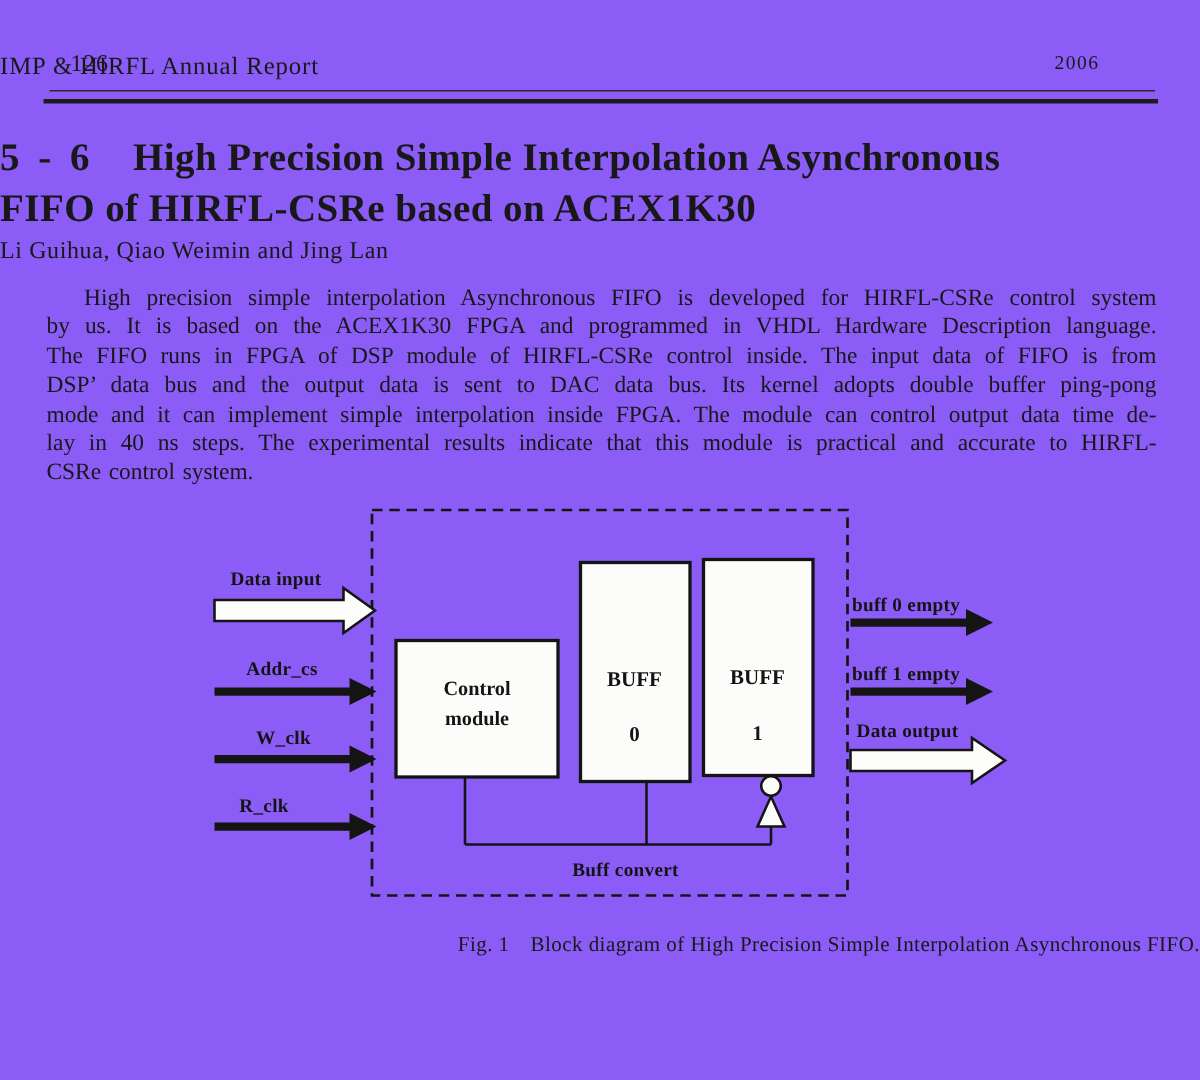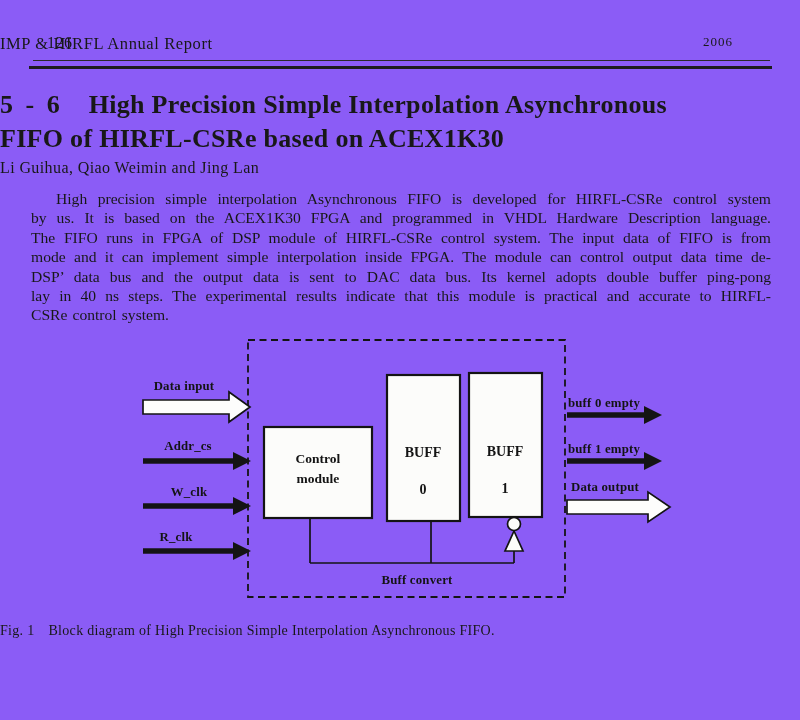--- a/index.html
+++ b/index.html
@@ -39,21 +39,21 @@
   .fig-svg text { font-family: "Liberation Serif", serif; fill: #141414; }
   .blk-label  { font-size: 13.5px; font-weight: bold; }
   .buff-label { font-size: 14px;   font-weight: bold; }
   .sig-label  { font-size: 12.8px; font-weight: bold; letter-spacing: .2px; }
   .ln   { stroke: #141414; stroke-width: 1.7; fill: none; }
   .box  { fill: #fcfcfa; stroke: #141414; stroke-width: 2.2; }
   .thick{ stroke: #141414; stroke-width: 5.5; }
   .head { fill: #141414; stroke: none; }
   .hollow { fill: #fdfdfc; stroke: #141414; stroke-width: 1.7; stroke-linejoin: miter; }
 
-  .caption { position: absolute; top: 623px; left: 0; width: 800px; text-align: left; font-size: 14px; letter-spacing: .3px; }
+  .caption { position: absolute; top: 623px; left: 0; width: 800px; text-align: right; font-size: 14px; letter-spacing: .3px; }
   .caption .cap-label { margin-right: 14px; }
 </style>
 </head>
 <body>
 
 <div class="page">
 
   <div class="hdr">
     <span class="pageno">126</span>
     <span class="journal">IMP &amp; HIRFL Annual Report</span>
@@ -64,23 +64,23 @@
 
   <div class="title">
     <div><span class="secno">5 - 6</span><span>High Precision Simple Interpolation Asynchronous</span></div>
     <div>FIFO of HIRFL-CSRe based on ACEX1K30</div>
   </div>
   <div class="authors">Li Guihua, Qiao Weimin and Jing Lan</div>
 
   <div class="abstract">
     <div class="abs-line first">High precision simple interpolation Asynchronous FIFO is developed for HIRFL-CSRe control system</div>
     <div class="abs-line">by us. It is based on the ACEX1K30 FPGA and programmed in VHDL Hardware Description language.</div>
-    <div class="abs-line">The FIFO runs in FPGA of DSP module of HIRFL-CSRe control system. The input data of FIFO is from</div>
+    <div class="abs-line">The FIFO runs in FPGA of DSP module of HIRFL-CSRe control inside. The input data of FIFO is from</div>
+    <div class="abs-line">DSP’ data bus and the output data is sent to DAC data bus. Its kernel adopts double buffer ping-pong</div>
     <div class="abs-line">mode and it can implement simple interpolation inside FPGA. The module can control output data time de-</div>
-    <div class="abs-line">DSP’ data bus and the output data is sent to DAC data bus. Its kernel adopts double buffer ping-pong</div>
     <div class="abs-line">lay in 40 ns steps. The experimental results indicate that this module is practical and accurate to HIRFL-</div>
     <div class="abs-line last">CSRe control system.</div>
   </div>
 
   <svg class="fig-svg" width="800" height="300" viewBox="0 325 800 300">
 
     <rect x="248" y="340" width="317" height="257" fill="none" stroke="#141414" stroke-width="1.8" stroke-dasharray="7 4.5"></rect>
 
     <rect class="box" x="264" y="427" width="108" height="91"></rect>
     <text class="blk-label" x="318" y="463" text-anchor="middle">Control</text>

